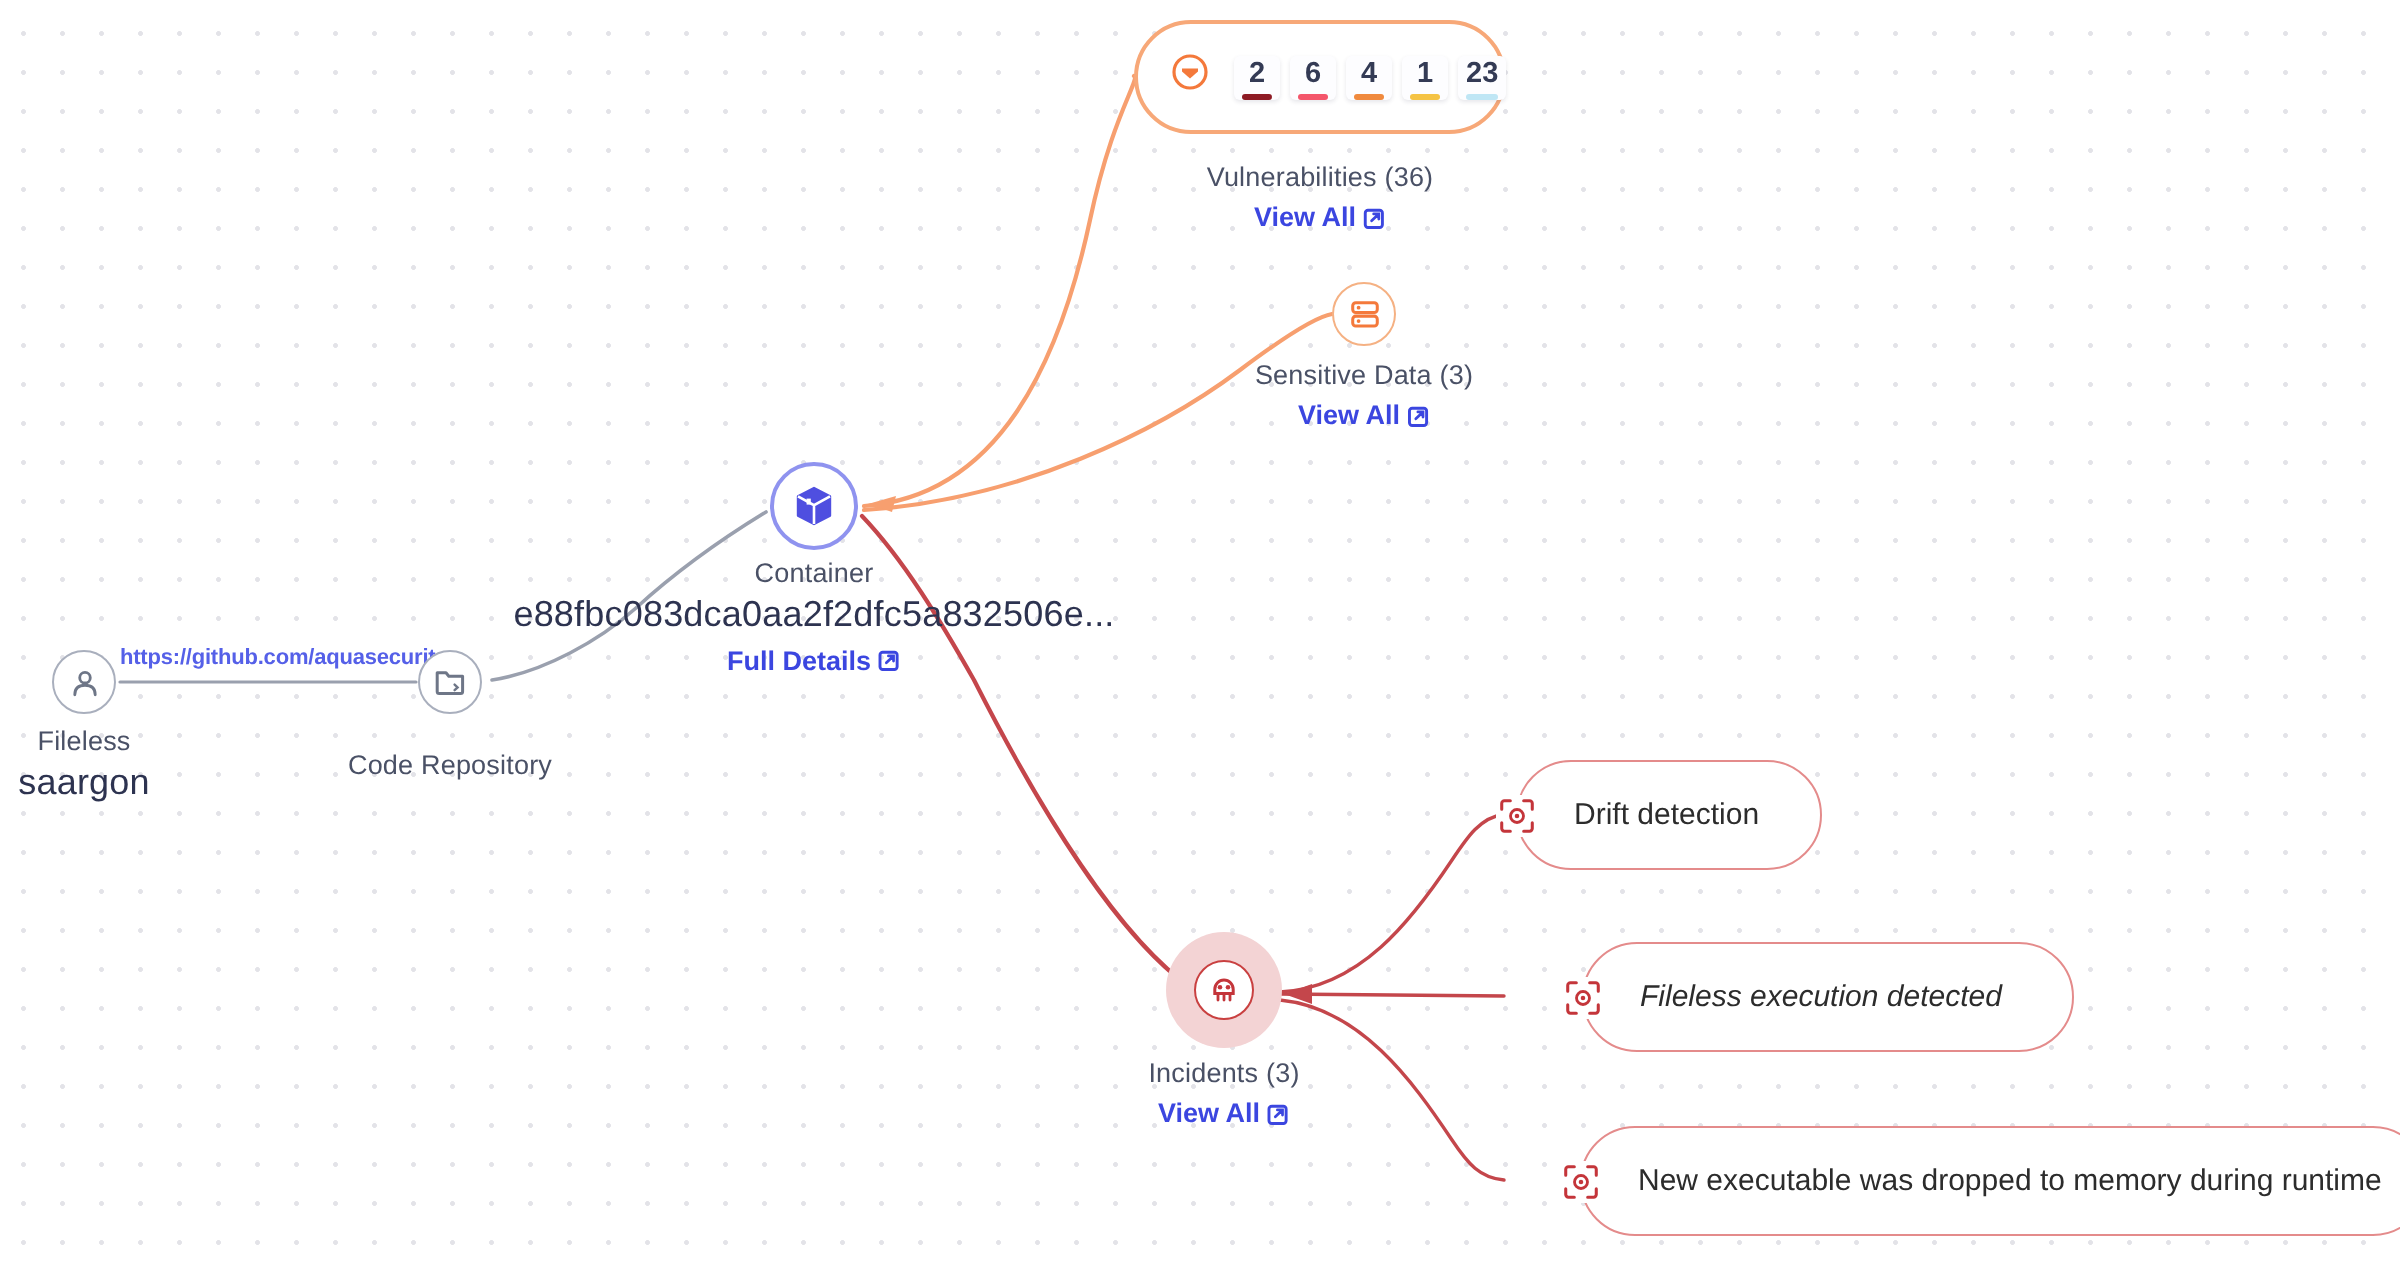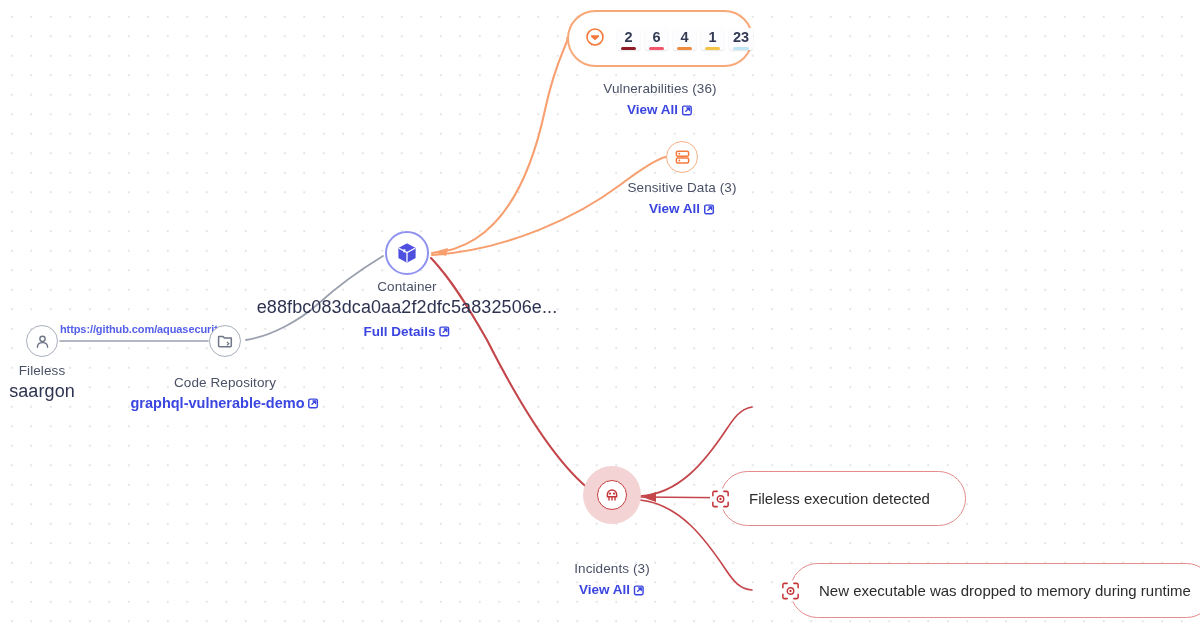--- a/index.html
+++ b/index.html
@@ -253,51 +253,55 @@
   <div class="node" style="left:209px; top:325px;">
     <div class="node-ring" style="width:32px;height:32px;border:1.6px solid #a9afbd;">
       <svg width="18" height="18" viewBox="0 0 18 18">
         <path d="M2.6 4.4 h4.4 l1.4 1.7 h6.9 v7.7 a1 1 0 0 1 -1 1 h-10.7 a1 1 0 0 1 -1 -1 z" fill="none" stroke="#6e7687" stroke-width="1.5" stroke-linejoin="round"></path>
         <path d="M11.3 10.3 l1.5 1.4 l-1.5 1.4" fill="none" stroke="#6e7687" stroke-width="1.2" stroke-linecap="round"></path>
       </svg>
     </div>
   </div>
   <div class="node-caption" style="left:225px; top:362px;margin-top:12px;">
     <div class="cap-title">Code Repository</div>
-    <a class="link" style="font-size:14.5px;">
-      <span>graphql-vulnerable-demo</span>
-      <svg class="ext" viewBox="0 0 14 14">
-        <rect x="1.5" y="2.5" width="10" height="10" rx="1.6" fill="none" stroke="#3b46e0" stroke-width="1.7"></rect>
-        <path d="M5.2 8.6 L9.2 4.8 M6.4 4.6 h3 v3" fill="none" stroke="#3b46e0" stroke-width="1.6" stroke-linecap="round"></path>
-      </svg>
-    </a>
   </div>
 
   <div id="incidents-halo"></div>
   <div id="incidents-core">
     <svg width="18" height="18" viewBox="0 0 18 18">
       <path d="M4.4 8.6 a4.6 4.6 0 0 1 9.2 0 v2.1 h-9.2 z" fill="none" stroke="#c4353a" stroke-width="1.5"></path>
       <circle cx="7" cy="7.6" r="1.15" fill="#c4353a"></circle>
       <circle cx="11" cy="7.6" r="1.15" fill="#c4353a"></circle>
       <path d="M6 11 v3 M9 11 v3 M12 11 v3" stroke="#c4353a" stroke-width="1.4" stroke-linecap="round"></path>
     </svg>
   </div>
-  <div class="node-caption" style="left:612px; top:560px;">
+  <div class="node-caption" style="left:612px; top:528px;">
     <div class="cap-title">Incidents (3)</div>
     <a class="link">
       <span>View All</span>
       <svg class="ext" viewBox="0 0 14 14">
         <rect x="1.5" y="2.5" width="10" height="10" rx="1.6" fill="none" stroke="#3b46e0" stroke-width="1.7"></rect>
         <path d="M5.2 8.6 L9.2 4.8 M6.4 4.6 h3 v3" fill="none" stroke="#3b46e0" stroke-width="1.6" stroke-linecap="round"></path>
       </svg>
     </a>
   </div>
 
-
-  <div class="inc-card" style="left:720px; top:471px; width:246px;">
+  <div class="inc-card" style="left:758px; top:380px; width:153px;">
+    <span class="inc-icon">
+      <svg width="21" height="21" viewBox="0 0 22 22">
+        <path d="M3 7.5 V4.4 a1.4 1.4 0 0 1 1.4 -1.4 H7.5 M14.5 3 h3.1 a1.4 1.4 0 0 1 1.4 1.4 V7.5
+                 M19 14.5 v3.1 a1.4 1.4 0 0 1 -1.4 1.4 H14.5 M7.5 19 H4.4 a1.4 1.4 0 0 1 -1.4 -1.4 V14.5" fill="none" stroke="#c4353a" stroke-width="1.6" stroke-linecap="round"></path>
+        <circle cx="11" cy="11" r="3.4" fill="none" stroke="#c4353a" stroke-width="1.5"></circle>
+        <circle cx="11" cy="11" r="1.2" fill="#c4353a"></circle>
+      </svg>
+    </span>
+    <span>Drift detection</span>
+  </div>
+
+  <div class="inc-card" style="left:791px; top:471px; width:246px;font-style:italic;">
     <span class="inc-icon">
       <svg width="21" height="21" viewBox="0 0 22 22">
         <path d="M3 7.5 V4.4 a1.4 1.4 0 0 1 1.4 -1.4 H7.5 M14.5 3 h3.1 a1.4 1.4 0 0 1 1.4 1.4 V7.5
                  M19 14.5 v3.1 a1.4 1.4 0 0 1 -1.4 1.4 H14.5 M7.5 19 H4.4 a1.4 1.4 0 0 1 -1.4 -1.4 V14.5" fill="none" stroke="#c4353a" stroke-width="1.6" stroke-linecap="round"></path>
         <circle cx="11" cy="11" r="3.4" fill="none" stroke="#c4353a" stroke-width="1.5"></circle>
         <circle cx="11" cy="11" r="1.2" fill="#c4353a"></circle>
       </svg>
     </span>
     <span>Fileless execution detected</span>
   </div>

